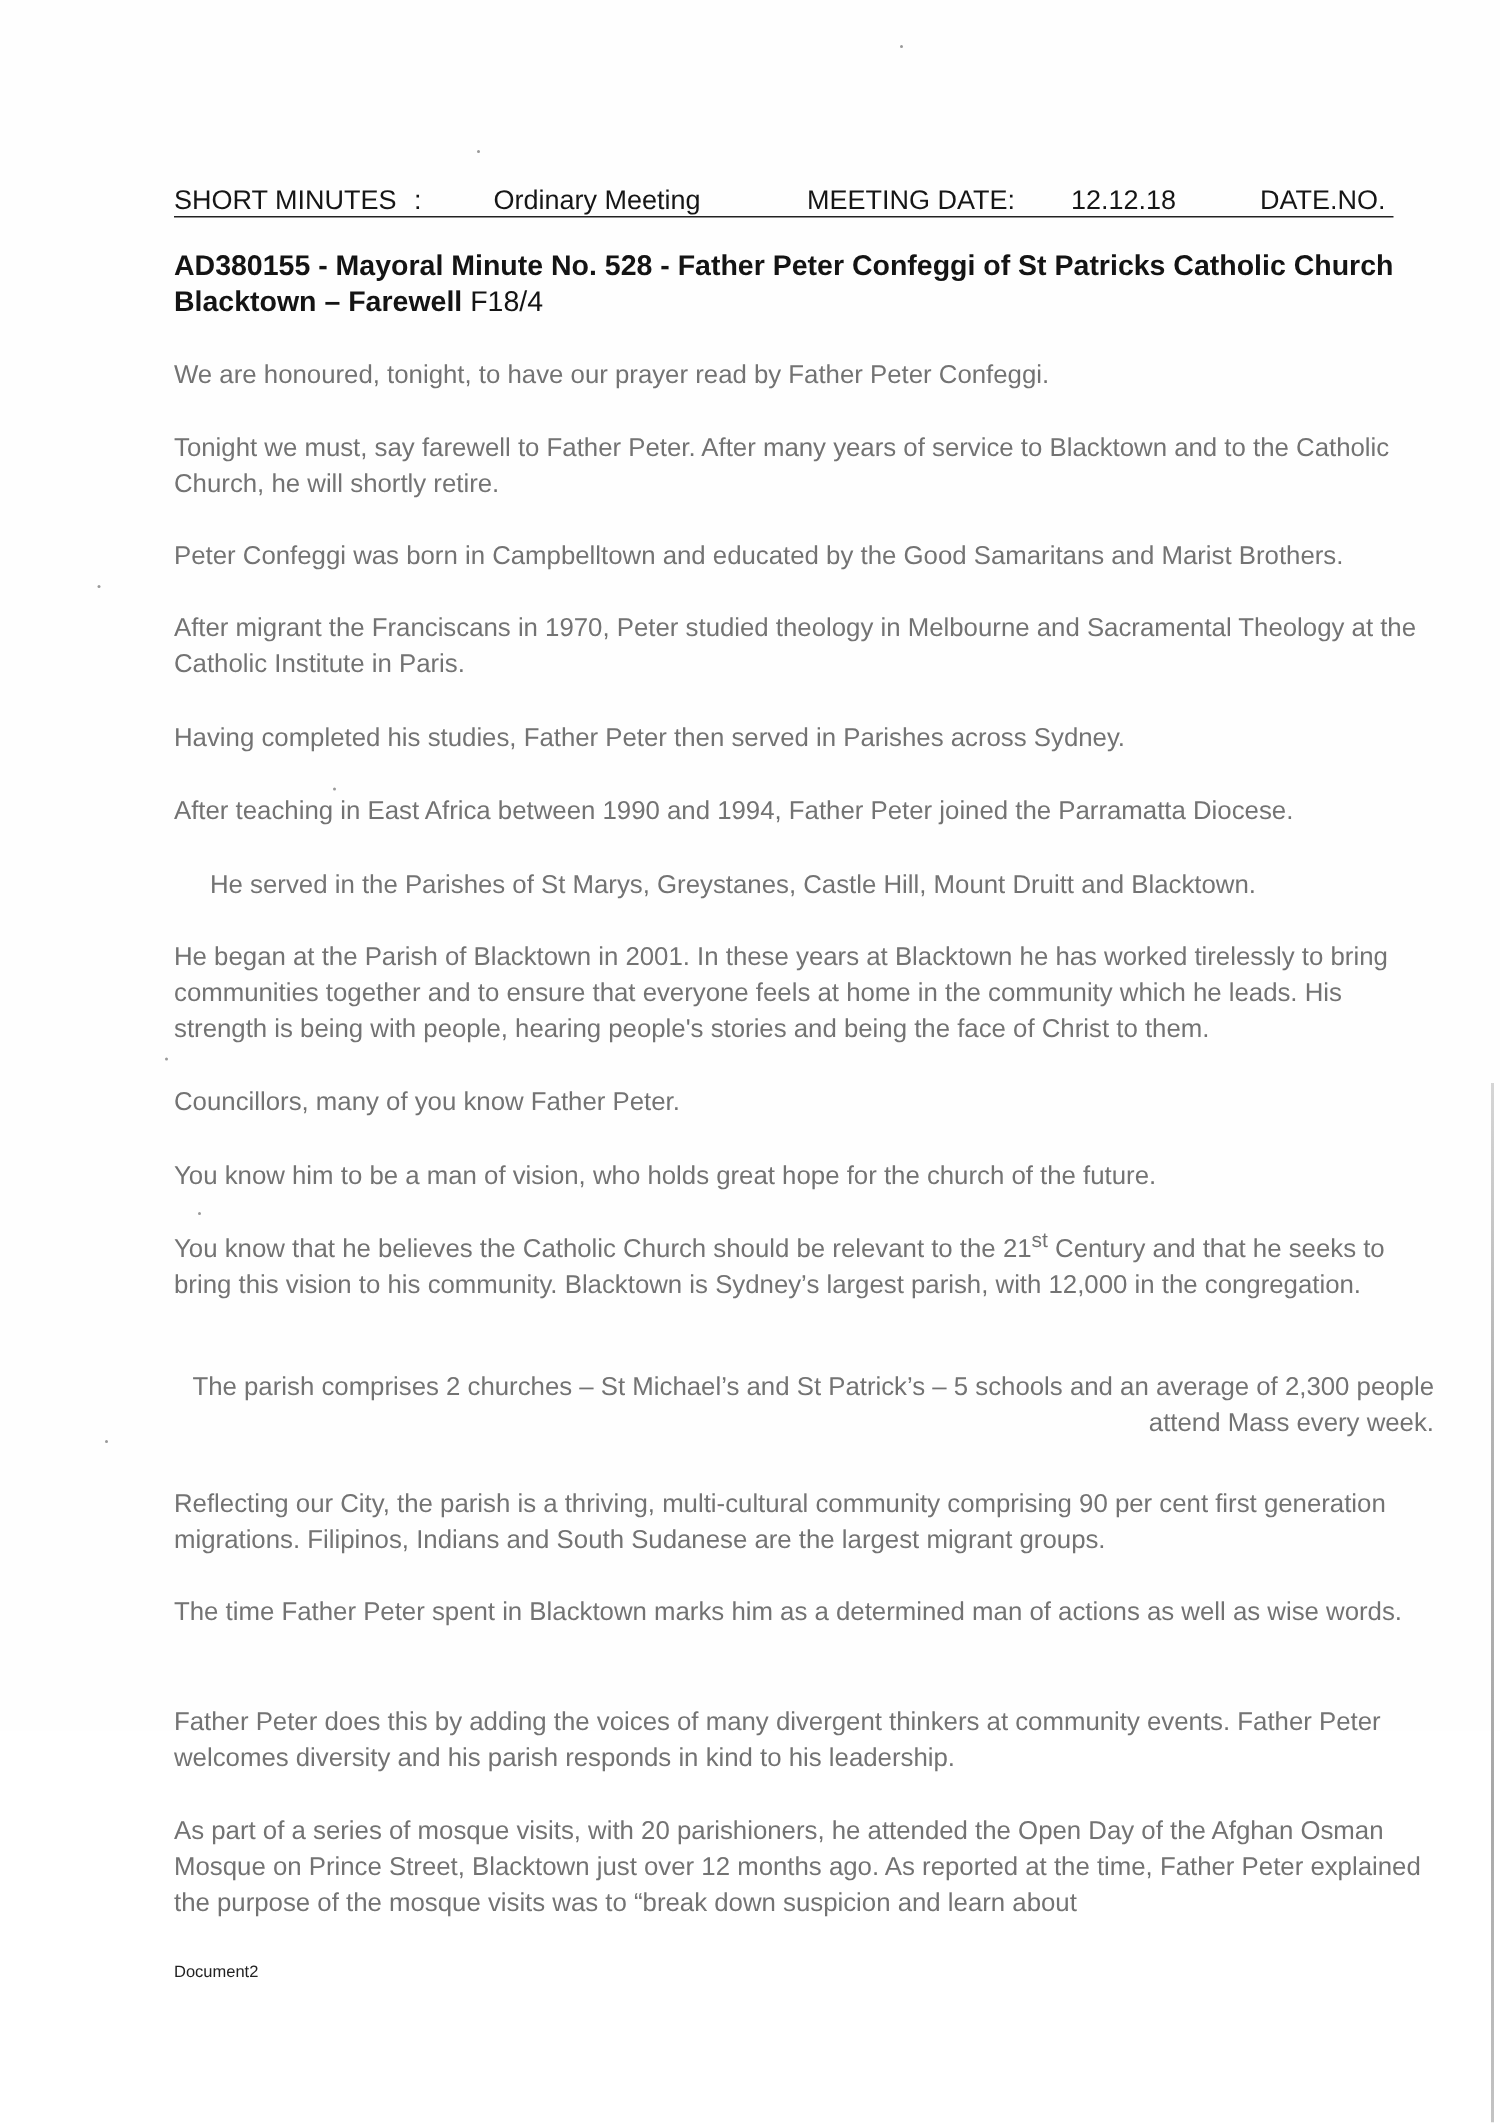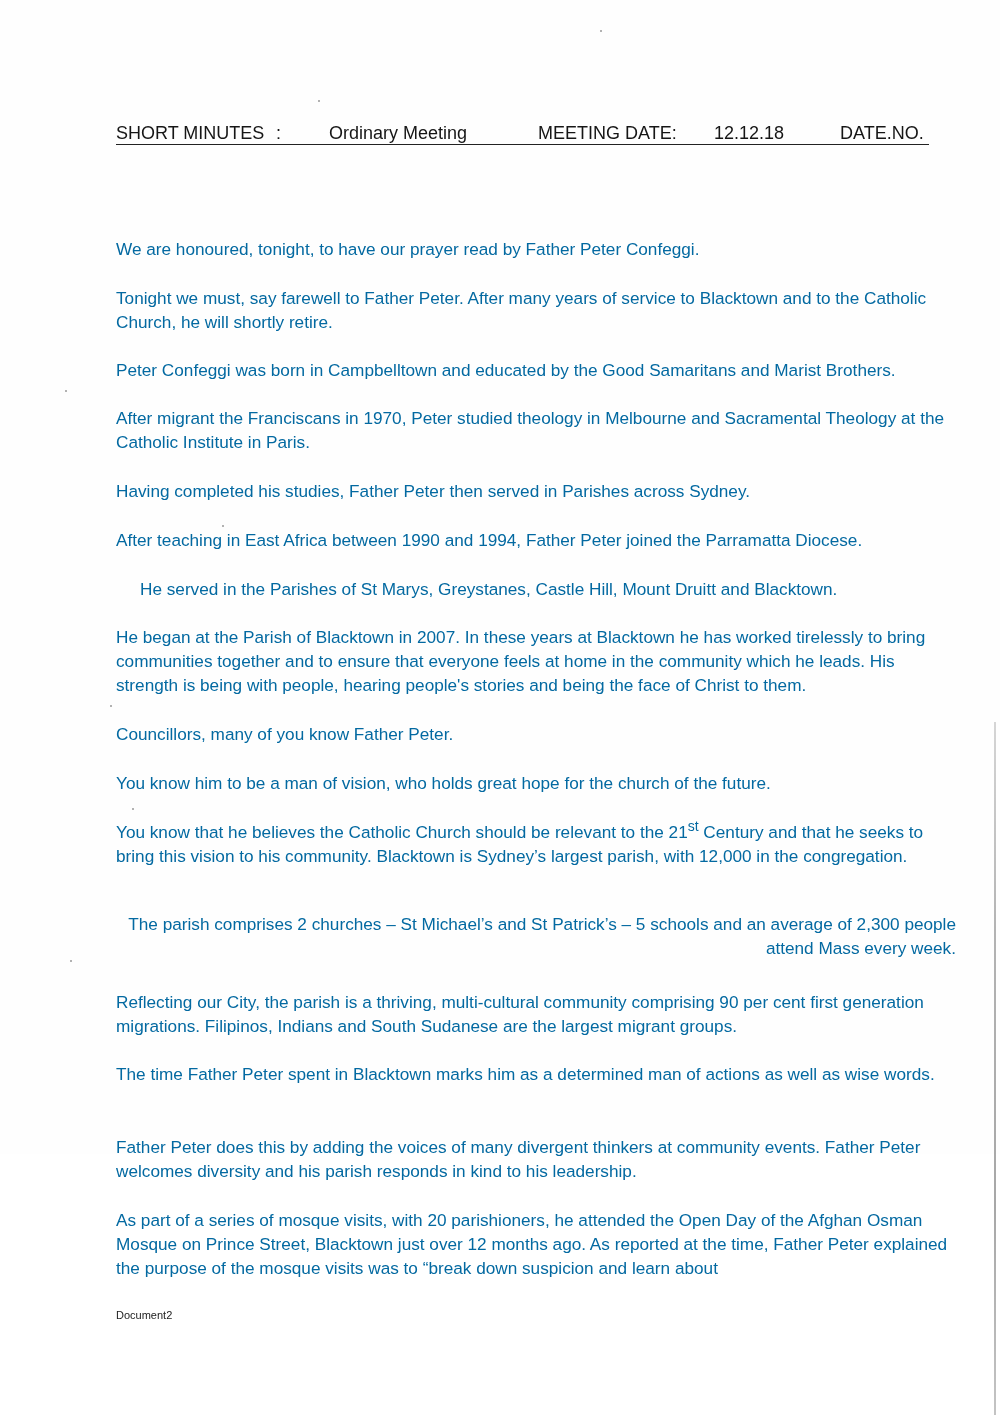--- a/index.html
+++ b/index.html
@@ -56,21 +56,21 @@
     .title .file-ref {
       font-weight: normal;
     }
     .body-text {
       position: absolute;
       left: 116px;
       width: 840px;
       font-size: 17.2px;
       line-height: 24px;
       margin: 0;
-      color: #0369a1;
+      color: #737373;
     }
     .body-text sup {
       font-size: 14px;
       line-height: 0;
       vertical-align: super;
     }
     .footer {
       position: absolute;
       left: 116px;
       top: 1309px;
@@ -101,29 +101,32 @@
 
   <div class="header-line">
     <span class="h-short">SHORT MINUTES</span>
     <span class="h-colon">:</span>
     <span class="h-ord">Ordinary Meeting</span>
     <span class="h-mdate">MEETING DATE:</span>
     <span class="h-date">12.12.18</span>
     <span class="h-encl">DATE.NO.</span>
   </div>
 
+  <div class="title">
+    <span>AD380155 - Mayoral Minute No. 528 - Father Peter Confeggi of St Patricks Catholic Church Blacktown – Farewell</span><span class="file-ref"> F18/4</span>
+  </div>
 
   <p class="body-text" style="top:237px;">We are honoured, tonight, to have our prayer read by Father Peter Confeggi.</p>
   <p class="body-text" style="top:286px;">Tonight we must, say farewell to Father Peter. After many years of service to Blacktown and to the Catholic Church, he will shortly retire.</p>
   <p class="body-text" style="top:358px;">Peter Confeggi was born in Campbelltown and educated by the Good Samaritans and Marist Brothers.</p>
   <p class="body-text" style="top:406px;">After migrant the Franciscans in 1970, Peter studied theology in Melbourne and Sacramental Theology at the Catholic Institute in Paris.</p>
   <p class="body-text" style="top:479px;">Having completed his studies, Father Peter then served in Parishes across Sydney.</p>
   <p class="body-text" style="top:528px;">After teaching in East Africa between 1990 and 1994, Father Peter joined the Parramatta Diocese.</p>
   <p class="body-text" style="top:577px;margin-left:24px;">He served in the Parishes of St Marys, Greystanes, Castle Hill, Mount Druitt and Blacktown.</p>
-  <p class="body-text" style="top:625px;">He began at the Parish of Blacktown in 2007. In these years at Blacktown he has worked tirelessly to bring communities together and to ensure that everyone feels at home in the community which he leads. His strength is being with people, hearing people's stories and being the face of Christ to them.</p>
+  <p class="body-text" style="top:625px;">He began at the Parish of Blacktown in 2001. In these years at Blacktown he has worked tirelessly to bring communities together and to ensure that everyone feels at home in the community which he leads. His strength is being with people, hearing people's stories and being the face of Christ to them.</p>
   <p class="body-text" style="top:722px;">Councillors, many of you know Father Peter.</p>
   <p class="body-text" style="top:771px;">You know him to be a man of vision, who holds great hope for the church of the future.</p>
   <p class="body-text" style="top:820px;"><span>You know that he believes the Catholic Church should be relevant to the 21</span><sup>st</sup><span> Century and that he seeks to bring this vision to his community. Blacktown is Sydney’s largest parish, with 12,000 in the congregation.</span></p>
   <p class="body-text" style="top:912px;text-align:right;">The parish comprises 2 churches – St Michael’s and St Patrick’s – 5 schools and an average of 2,300 people attend Mass every week.</p>
   <p class="body-text" style="top:990px;">Reflecting our City, the parish is a thriving, multi-cultural community comprising 90 per cent first generation migrations. Filipinos, Indians and South Sudanese are the largest migrant groups.</p>
   <p class="body-text" style="top:1062px;">The time Father Peter spent in Blacktown marks him as a determined man of actions as well as wise words.</p>
   <p class="body-text" style="top:1135px;">Father Peter does this by adding the voices of many divergent thinkers at community events. Father Peter welcomes diversity and his parish responds in kind to his leadership.</p>
   <p class="body-text" style="top:1208px;">As part of a series of mosque visits, with 20 parishioners, he attended the Open Day of the Afghan Osman Mosque on Prince Street, Blacktown just over 12 months ago. As reported at the time, Father Peter explained the purpose of the mosque visits was to “break down suspicion and learn about</p>
 
   <div class="footer">Document2</div>

